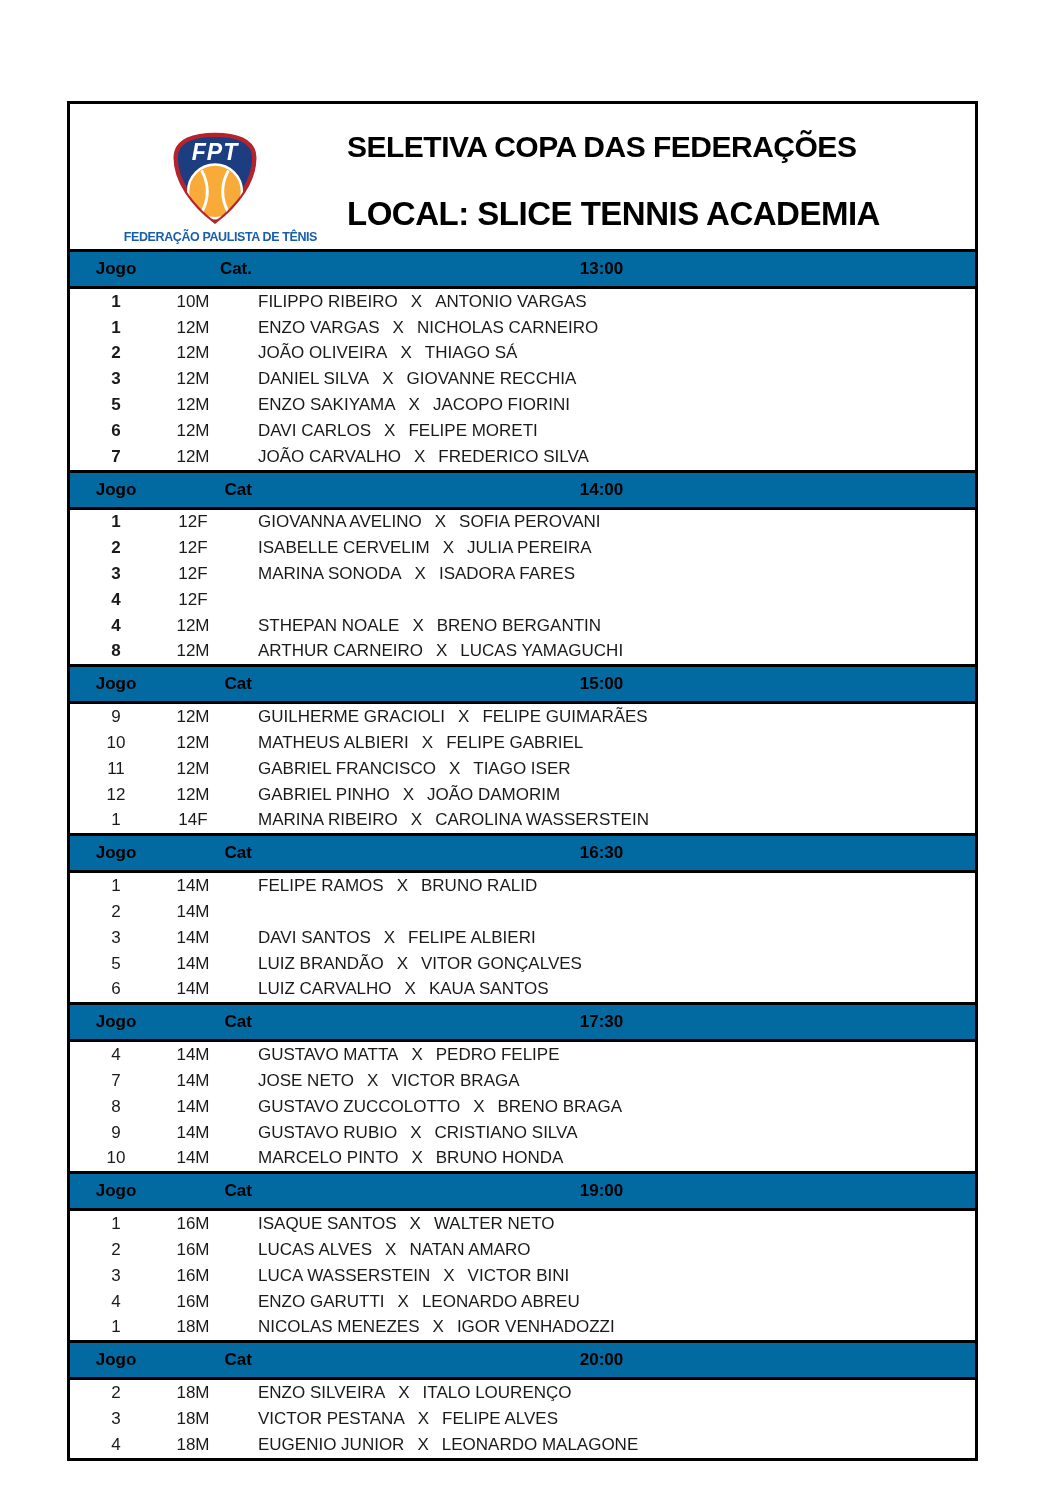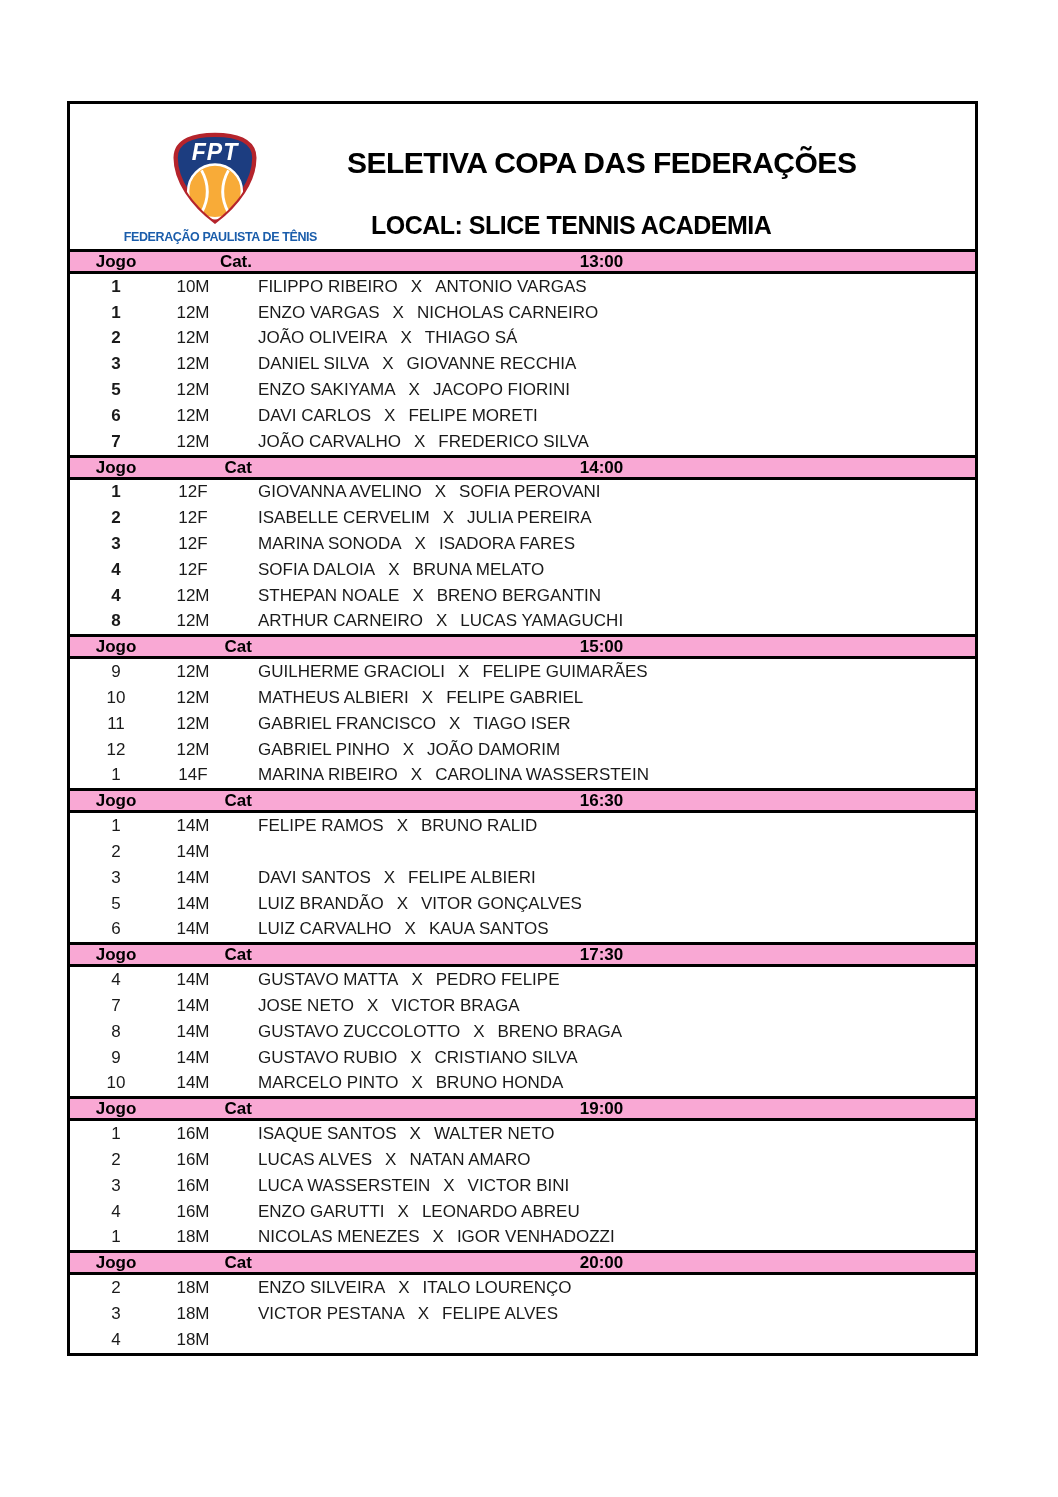--- a/index.html
+++ b/index.html
@@ -24,39 +24,39 @@
     position:absolute; left:50px; top:26px; width:190px;
     text-align:center;
   }
   .logo-shield { width:96px; height:96px; display:block; margin:0 auto; }
   .logo-orgname {
     margin-top:3px;
     font-size:13px; font-weight:bold; letter-spacing:-0.4px;
     color:#1a5dab; white-space:nowrap;
     transform:scaleX(0.96); transform-origin:center;
   }
-  .titles { position:absolute; left:277px; top:16px; right:10px; }
+  .titles { position:absolute; left:277px; top:0; right:10px; }
   .doc-title {
     margin-top:26px;
     font-size:30px; font-weight:bold; color:#000;
     letter-spacing:-0.5px; white-space:nowrap;
   }
   .doc-location {
     margin-top:31px;
-    font-size:25px; font-weight:bold; color:#000;
-    letter-spacing:-0.5px; white-space:nowrap;margin-left:24px;
+    font-size:33px; font-weight:bold; color:#000;
+    letter-spacing:-0.5px; white-space:nowrap;
   }
 
   
   .section-header {
     display:grid; grid-template-columns:92px 90px 1fr;
     align-items:center;
-    background:#f9a8d4;
+    background:#0369a1;
     border:3px solid #000;
-    height:25px;
+    height:40px;
     font-weight:bold; font-size:17px; color:#000;
   }
   .section-header .c-game { text-align:center; }
   .section-header .c-cat  { text-align:right;margin-left:48px; }
   .section-header .c-time { text-align:center; padding-right:24px; }
 
   .rows-block {
     border-left:3px solid #000; border-right:3px solid #000;
     background:#fff;
   }
@@ -166,21 +166,20 @@
             <div class="c-match"><span class="p1">ISABELLE CERVELIM</span><span class="vs">X</span><span class="p2">JULIA PEREIRA</span></div>
           </div>
           <div class="match-row bold-games">
             <div class="c-game">3</div>
             <div class="c-cat">12F</div>
             <div class="c-match"><span class="p1">MARINA SONODA</span><span class="vs">X</span><span class="p2">ISADORA FARES</span></div>
           </div>
           <div class="match-row bold-games">
             <div class="c-game">4</div>
             <div class="c-cat">12F</div>
-            <div class="c-match"><span class="p1">SOFIA DALOIA</span><span class="vs">X</span><span class="p2">BRUNA MELATO</span></div>
           </div>
           <div class="match-row bold-games">
             <div class="c-game">4</div>
             <div class="c-cat">12M</div>
             <div class="c-match"><span class="p1">STHEPAN NOALE</span><span class="vs">X</span><span class="p2">BRENO BERGANTIN</span></div>
           </div>
           <div class="match-row bold-games">
             <div class="c-game">8</div>
             <div class="c-cat">12M</div>
             <div class="c-match"><span class="p1">ARTHUR CARNEIRO</span><span class="vs">X</span><span class="p2">LUCAS YAMAGUCHI</span></div>
@@ -335,18 +334,19 @@
             <div class="c-match"><span class="p1">ENZO SILVEIRA</span><span class="vs">X</span><span class="p2">ITALO LOURENÇO</span></div>
           </div>
           <div class="match-row">
             <div class="c-game">3</div>
             <div class="c-cat">18M</div>
             <div class="c-match"><span class="p1">VICTOR PESTANA</span><span class="vs">X</span><span class="p2">FELIPE ALVES</span></div>
           </div>
           <div class="match-row">
             <div class="c-game">4</div>
             <div class="c-cat">18M</div>
+            <div class="c-match"><span class="p1">EUGENIO JUNIOR</span><span class="vs">X</span><span class="p2">LEONARDO MALAGONE</span></div>
           </div>
         </div>
       </div>
     </div>
 
 </div>
 
 </body></html>

